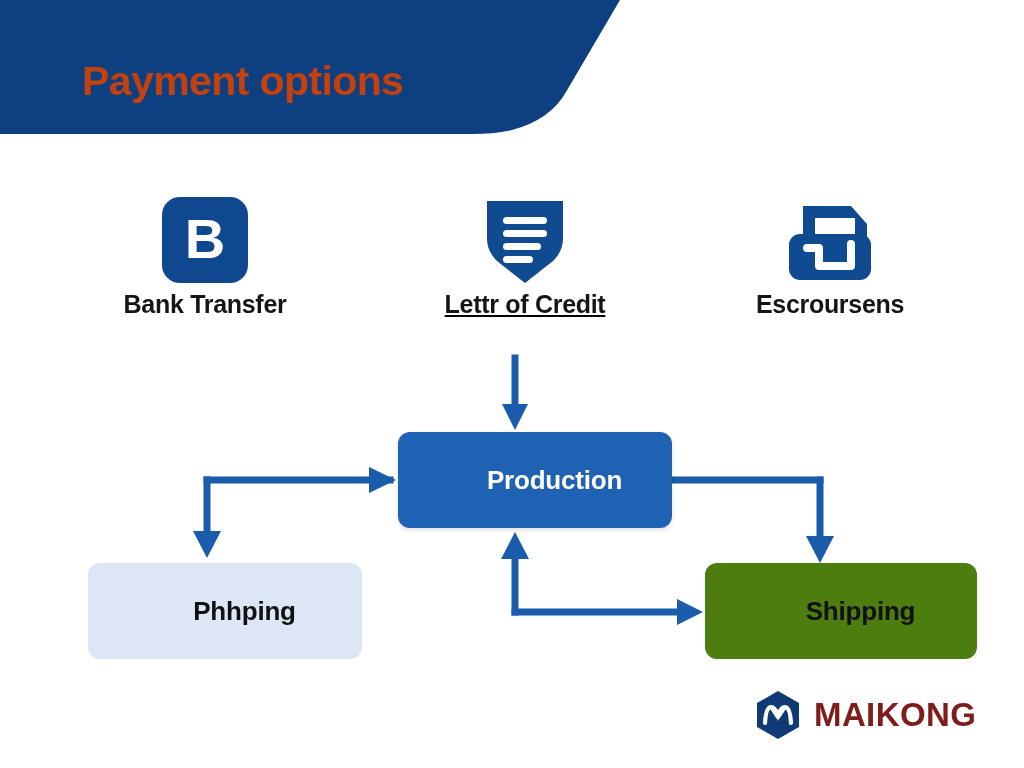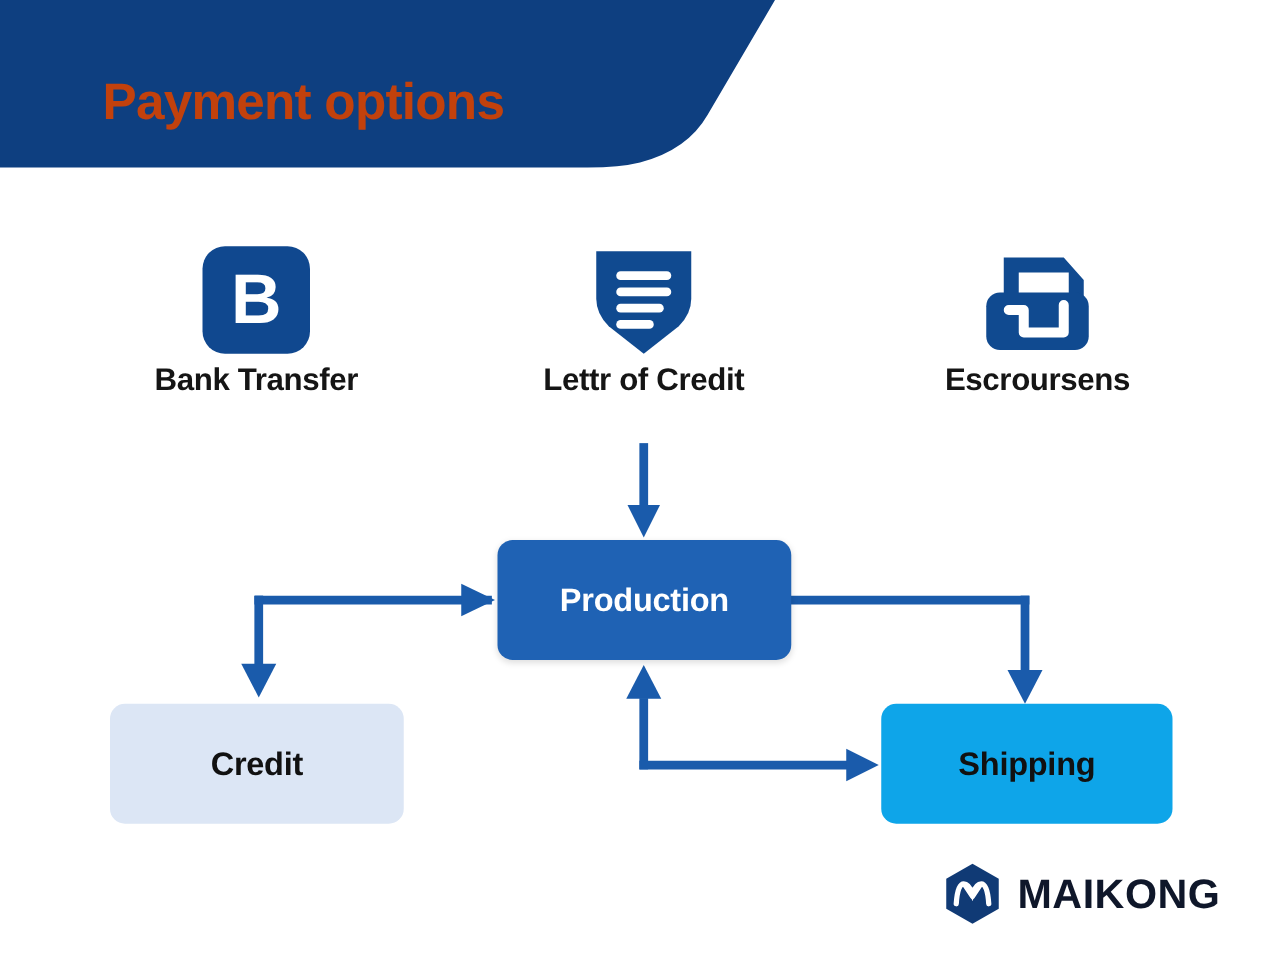--- a/index.html
+++ b/index.html
@@ -53,21 +53,21 @@
     justify-content: center;
   }
   .option-label {
     font-size: 25px;
     font-weight: bold;
     color: #151515;
     letter-spacing: -0.3px;
     white-space: nowrap;
   }
   #option-bank   { left:  55px; top: 190px; }
-  #option-letter { left: 365px; top: 190px; }
+  #option-letter { left: 375px; top: 190px; text-decoration: underline; }
   #option-escrow { left: 680px; top: 190px; }
 
   
   .bank-square {
     width: 86px;
     height: 86px;
     border-radius: 18px;
     background: #10488f;
     display: flex;
     align-items: center;
@@ -83,20 +83,21 @@
 
   
   .flow-box {
     position: absolute;
     display: flex;
     align-items: center;
     justify-content: center;
     border-radius: 12px;
     font-weight: bold;
     letter-spacing: -0.2px;
+    padding-left: 39px;
   }
   #box-production {
     left: 398px;
     top: 432px;
     width: 235px;
     height: 96px;
     background: #1f62b4;
     color: #ffffff;
     font-size: 26px;
     box-shadow: 0 2px 5px rgba(0,0,0,0.13);
@@ -108,21 +109,21 @@
     height: 96px;
     background: #dce6f5;
     color: #111111;
     font-size: 26px;
   }
   #box-shipping {
     left: 705px;
     top: 563px;
     width: 233px;
     height: 96px;
-    background: #0ea5e9;
+    background: #4d7c0f;
     color: #111111;
     font-size: 26px;
   }
 
   
   #connectors {
     position: absolute;
     left: 0;
     top: 0;
     width: 1024px;
@@ -135,21 +136,21 @@
     position: absolute;
     left: 755px;
     top: 690px;
     display: flex;
     align-items: center;
     gap: 13px;
   }
   #brand-wordmark {
     font-size: 33px;
     font-weight: bold;
-    color: #0f172a;
+    color: #7f1d1d;
     letter-spacing: 0.4px;
   }
 </style>
 </head>
 <body>
 
 <div id="header-banner">
   <svg viewBox="0 0 620 140" xmlns="http://www.w3.org/2000/svg">
     <path d="M0,0 L620,0 L566,92 Q550,120 512,130 Q496,134 470,134 L0,134 Z" fill="#0e3f80"></path>
   </svg>
@@ -211,21 +212,21 @@
     <polygon points="515,532 501,559 529,559"></polygon>
     <polygon points="703,612 677,599 677,625"></polygon>
   </g>
 </svg>
 
 <div class="flow-box" id="box-production">
   <span>Production</span>
 </div>
 
 <div class="flow-box" id="box-phhping">
-  <span>Credit</span>
+  <span>Phhping</span>
 </div>
 
 <div class="flow-box" id="box-shipping">
   <span>Shipping</span>
 </div>
 
 <div id="brand-logo">
   <svg width="46" height="50" viewBox="0 0 46 50">
     <path d="M23,1 L44,13 L44,37 L23,49 L2,37 L2,13 Z" fill="#103a75"></path>
     <path d="M10,33 Q11,17 16,17 Q20,17 23,25 Q26,17 30,17 Q35,17 36,33" fill="none" stroke="#ffffff" stroke-width="4.2" stroke-linecap="round"></path>

